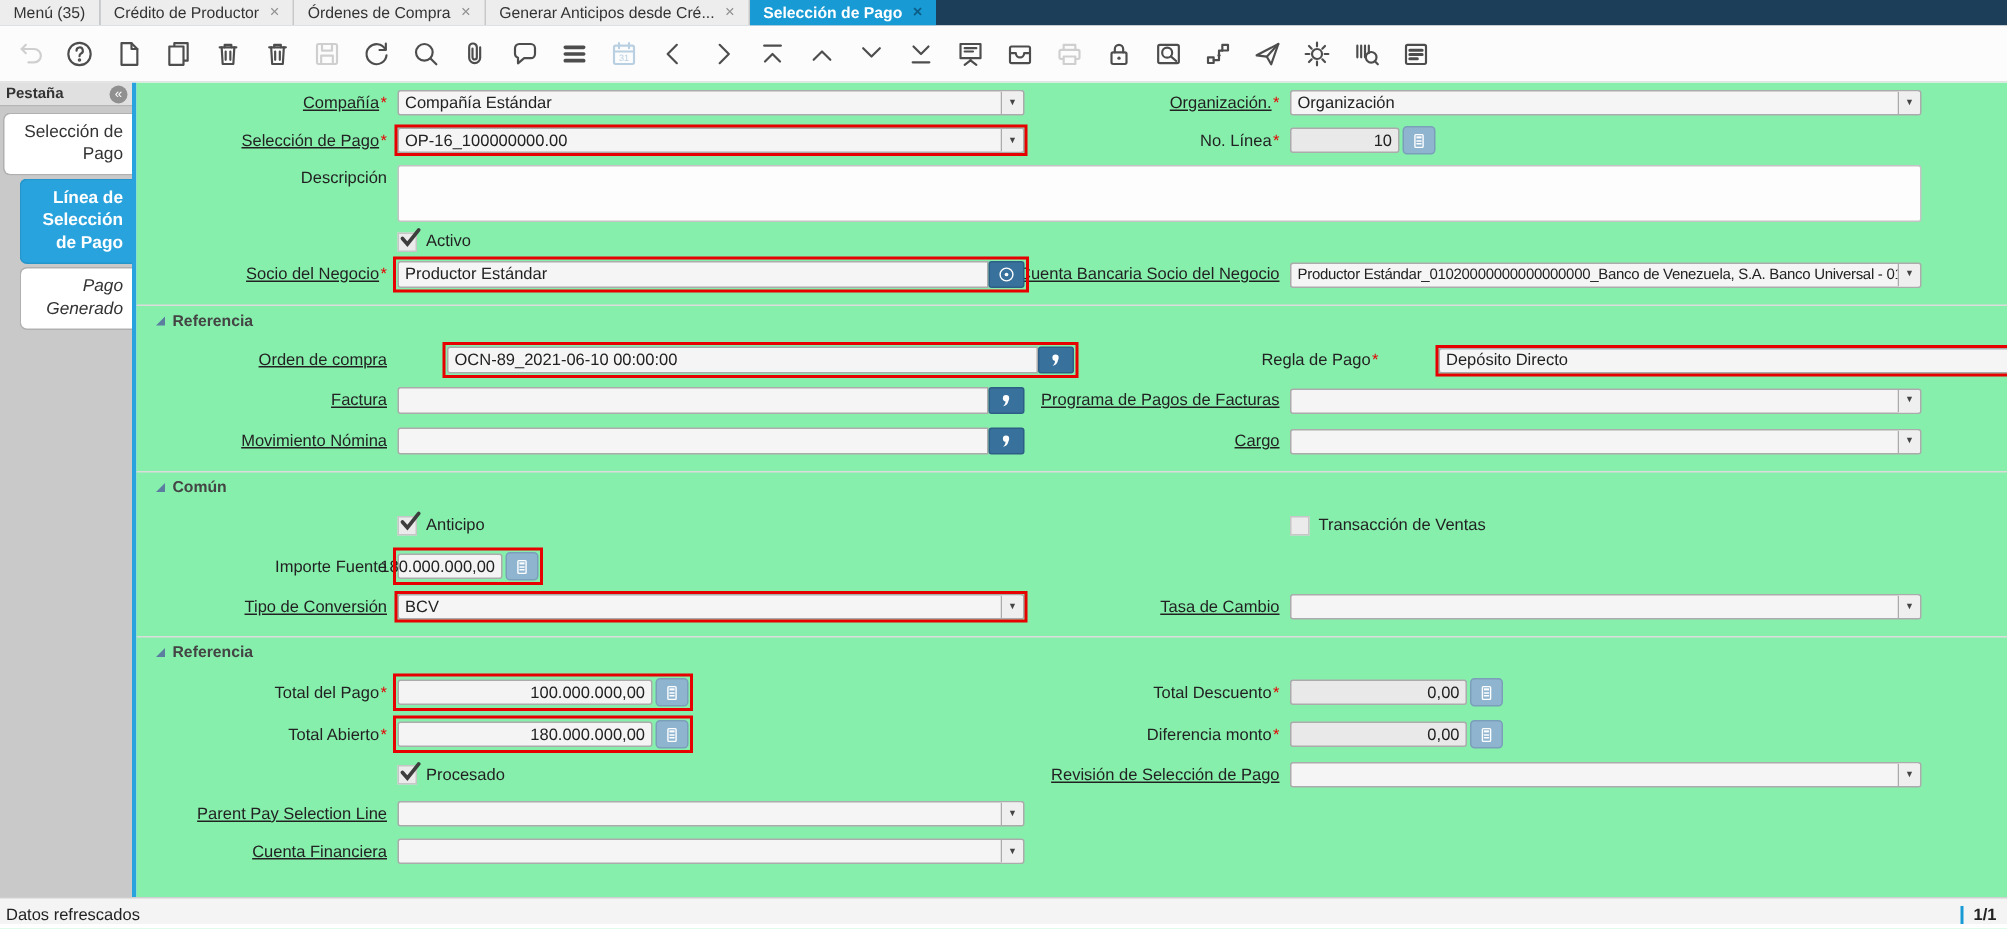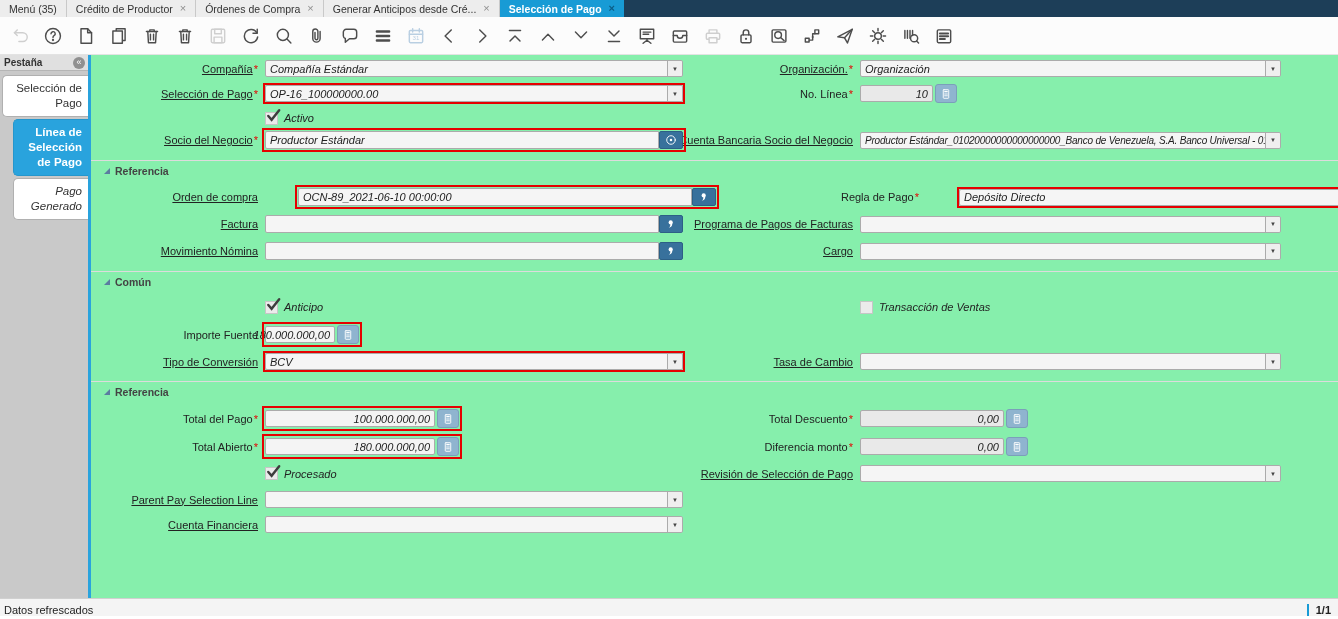--- a/index.html
+++ b/index.html
@@ -36,36 +36,36 @@
   .sbitem.italic { font-style:italic; }
   .vdivider { width:3px; background:#29a3dd; }
 
   
   .formpanel { flex:1; background:#86efac; padding:5px 0 0 6px; overflow:hidden; }
   .row { display:grid; grid-template-columns:163px 418px 167px 421px; column-gap:5px; align-items:center; margin-bottom:7px; }
   .row.desc { align-items:flex-start; margin-bottom:5px; }
   .lbl { display:flex; justify-content:flex-end; align-items:center; white-space:nowrap; font-size:11px; color:#222; padding-right:2px; }
   .lnk { text-decoration:underline; }
   .req { color:#e60000; margin-left:1px; }
-  .cell { display:flex; align-items:center;font-style:italic; }
+  .cell { display:flex; align-items:center; }
 
   .select { height:17px; width:100%; background:#f5f5f5; border:1px solid #ababab; border-radius:2px; display:flex; align-items:stretch; cursor:pointer; }
   .select .val { flex:1; padding:0 4px; font-size:11px; color:#222; white-space:nowrap; overflow:hidden; display:flex; align-items:center; }
   .select .val.sm { font-size:10px; letter-spacing:-0.2px; }
   .select .dd { width:15px; border-left:1px solid #ababab; background:#efefef; display:flex; align-items:center; justify-content:center; font-size:6px; color:#444; border-radius:0 2px 2px 0; }
 
   .combo { display:flex; align-items:center; width:100%; }
   .txtfield { flex:1; height:18px; background:#f5f5f5; border:1px solid #ababab; border-radius:2px 0 0 2px; font-size:11px; color:#222; display:flex; align-items:center; padding:0 4px; white-space:nowrap; overflow:hidden; }
   .lookup { width:24px; height:18px; background:#38719c; border:1px solid #2d5f86; border-radius:2px; display:flex; align-items:center; justify-content:center; padding:0; cursor:pointer; }
   .wic { width:14px; height:14px; fill:none; stroke:#fff; stroke-width:1.2; stroke-linecap:round; stroke-linejoin:round; }
 
   .num { height:17px; background:#e9e9e9; border:1px solid #ababab; border-radius:2px; font-size:11px; color:#222; display:flex; align-items:center; justify-content:flex-end; padding:0 4px; }
   .num.light { background:#f4f4f4; }
   .calc { width:22px; height:19px; background:#8fb4cf; border:1px solid #7b9fba; border-radius:3px; margin-left:2px; display:flex; align-items:center; justify-content:center; padding:0; cursor:pointer; }
-  .w70{width:70px;} .w73{width:73px;} .w142{width:170px;} .w145{width:144px;text-align:center;}
+  .w70{width:70px;} .w73{width:73px;} .w142{width:170px;} .w145{width:118px;text-align:center;}
 
   .flagged { position:relative; }
   .flagged::after { content:""; position:absolute; inset:-3px; border:2px solid #e60000; pointer-events:none; }
 
   .textarea { grid-column:2 / 5; height:38px; background:#fdfdfd; border:1px solid #c4c4c4; border-radius:2px; font-size:11px; padding:2px 4px; }
 
   .cb { display:inline-flex; align-items:center; gap:6px; position:relative; height:16px; cursor:pointer; }
   .cb .box { width:13px; height:13px; background:#ebebeb; border:1px solid #c6c6c6; }
   .cb .mark { position:absolute; left:0; top:-3px; width:17px; height:17px; display:none; }
   .cb.checked .mark { display:block; }
@@ -353,20 +353,26 @@
           <button class="calc">
               <svg class="wic" viewBox="0 0 18 18">
                 <rect x="5.5" y="3.5" width="7" height="11" rx=".8"></rect>
                 <rect x="6.8" y="5" width="4.4" height="1.8" fill="#fff" stroke="none"></rect>
                 <path d="M7.2 9 h3.6 M7.2 11.3 h3.6"></path>
               </svg>
             </button>
         </div>
       </div>
 
+      <div class="row desc">
+        <div class="lbl" style="padding-top:3px;">
+            <span>Descripción</span>
+          </div>
+        <div class="textarea"></div>
+      </div>
 
       <div class="row" style="margin-bottom:5px;">
         <div class="lbl"></div>
         <div class="cell">
           <div class="cb checked">
             <span class="box"></span>
             <svg class="mark" viewBox="0 0 18 18">
                 <path d="M3.5 9.5 L7 13.5 L15 3.5" stroke="#3d3d3d" stroke-width="2.6" fill="none" stroke-linecap="round"></path>
               </svg>
             <span class="cblabel">Activo</span>

